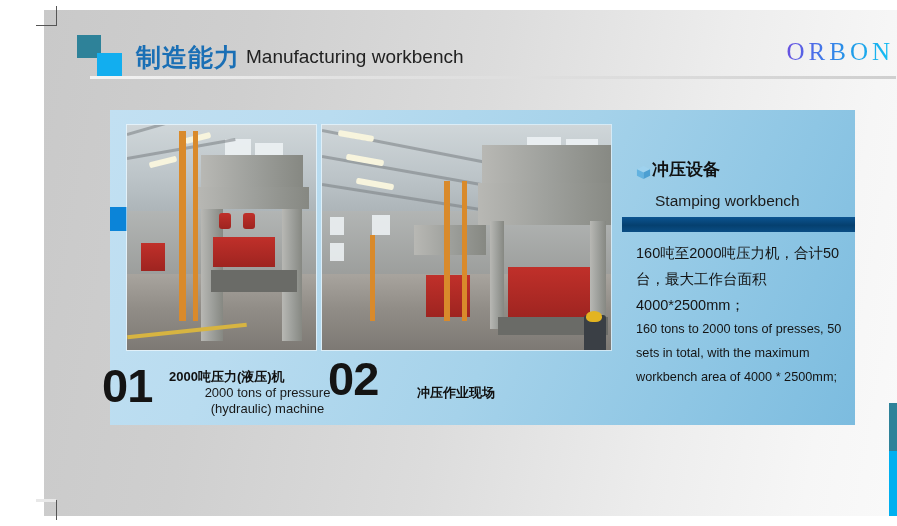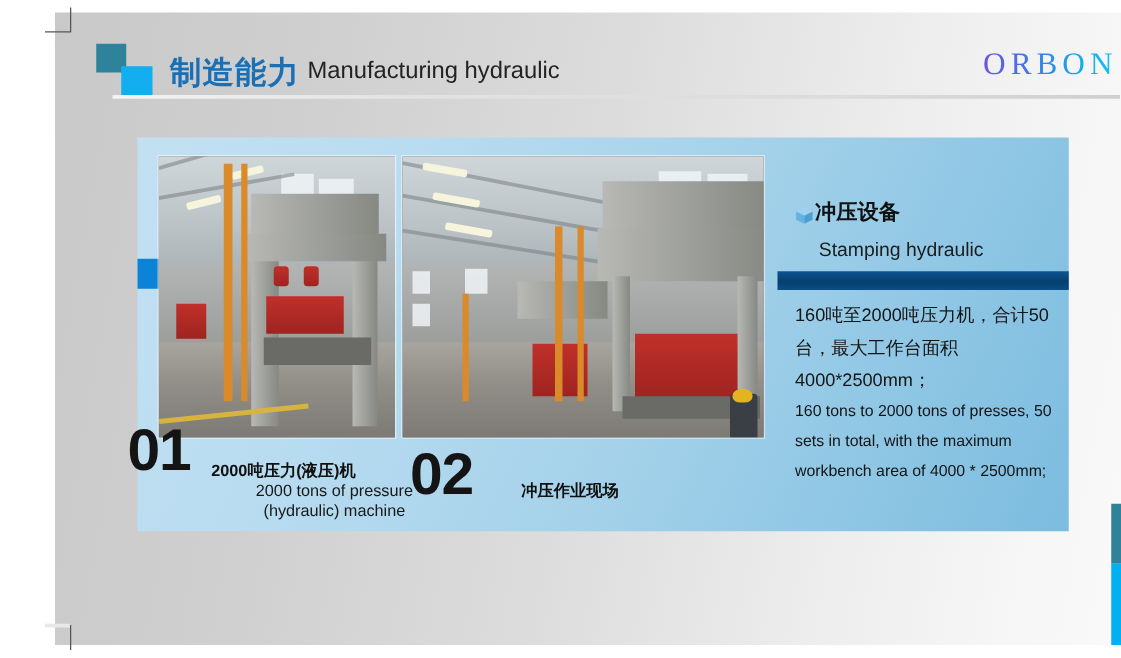--- a/index.html
+++ b/index.html
@@ -213,21 +213,21 @@
 
   
   .num {
     position: absolute;
     font-size: 47px;
     font-weight: bold;
     color: #141414;
     letter-spacing: -1px;
     line-height: 1;
   }
-  .num1 { left: 70px; top: 336px; }
+  .num1 { left: 70px; top: 362px; }
   .num2 { left: 296px; top: 355px; }
 
   .cap-cn {
     position: absolute;
     font-size: 13px;
     font-weight: bold;
     color: #101010;
     white-space: nowrap;
   }
   .cap-en {
@@ -267,21 +267,21 @@
   <div class="crop" style="left:872px; top:6px; width:1px; height:20px;"></div>
   <div class="crop" style="left:872px; top:25px; width:20px; height:1px;"></div>
   <div class="crop" style="left:24px; top:500px; width:1px; height:20px;"></div>
   <div class="crop light" style="left:4px; top:499px; width:20px; height:3px;"></div>
   <div class="crop" style="left:872px; top:500px; width:1px; height:20px;"></div>
   <div class="crop light" style="left:872px; top:499px; width:20px; height:3px;"></div>
 
   <div class="hdr-sq-dark"></div>
   <div class="hdr-sq-light"></div>
   <div class="hdr-title-cn">制造能力</div>
-  <div class="hdr-title-en">Manufacturing hydraulic</div>
+  <div class="hdr-title-en">Manufacturing workbench</div>
   <div class="hdr-rule"></div>
   <div class="brand">ORBON</div>
 
   <div class="panel"></div>
   <div class="left-tab"></div>
 
   <div class="photo photo1">
     <div class="ph-sky"></div>
     <div class="ph-mid"></div>
     <div class="ph-floor"></div>
@@ -337,21 +337,21 @@
 
   <div class="info">
     <span class="cube-icon">
       <svg viewBox="0 0 16 16" width="15" height="15" aria-hidden="true">
         <polygon points="8,1 15,4.5 8,8 1,4.5" fill="#9fd2ee"></polygon>
         <polygon points="1,4.5 8,8 8,15 1,11.5" fill="#63b2e0"></polygon>
         <polygon points="15,4.5 8,8 8,15 15,11.5" fill="#4c9fd2"></polygon>
       </svg>
     </span>
     <div class="info-head-cn">冲压设备</div>
-    <div class="info-head-en">Stamping hydraulic</div>
+    <div class="info-head-en">Stamping workbench</div>
     <div class="info-bar"></div>
     <div class="info-cn-body">160吨至2000吨压力机，合计50台，最大工作台面积4000*2500mm；</div>
     <div class="info-en-body">160 tons to 2000 tons of presses, 50 sets in total, with the maximum workbench area of 4000 * 2500mm;</div>
   </div>
 
   <div class="num num1">01</div>
   <div class="cap-cn cap1-cn">2000吨压力(液压)机</div>
   <div class="cap-en cap1-en">2000 tons of pressure (hydraulic) machine</div>
 
   <div class="num num2">02</div>

